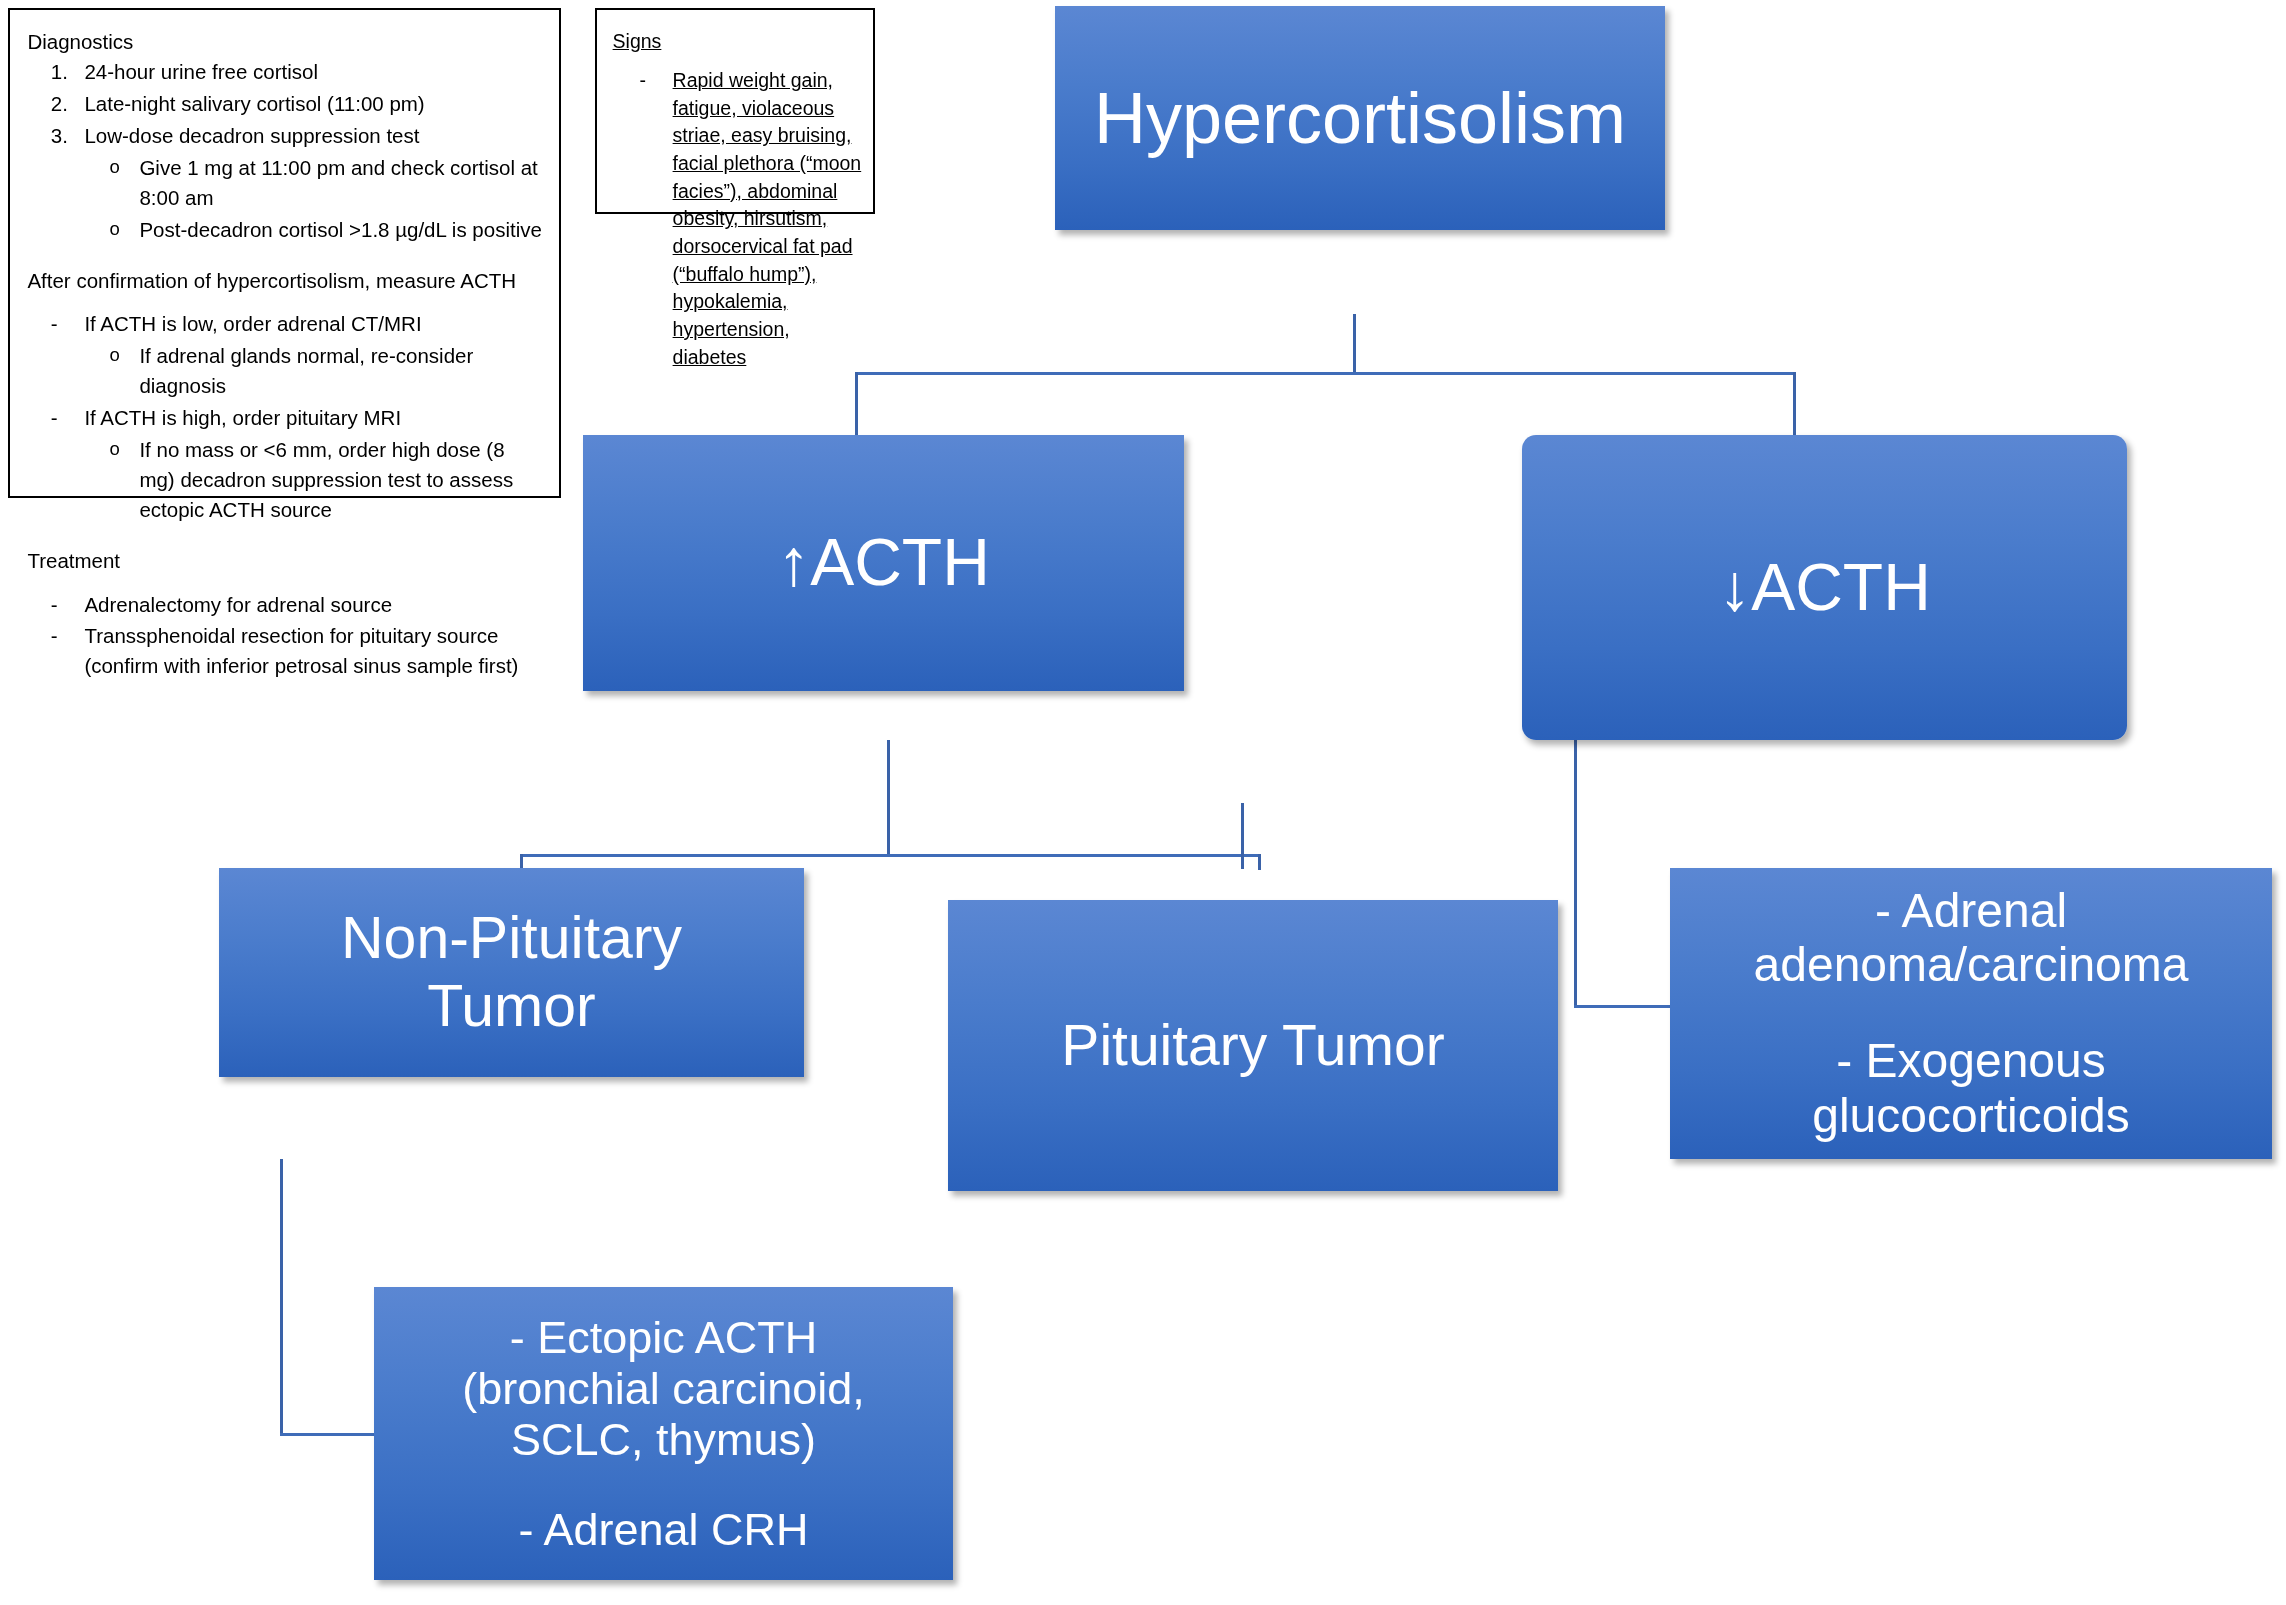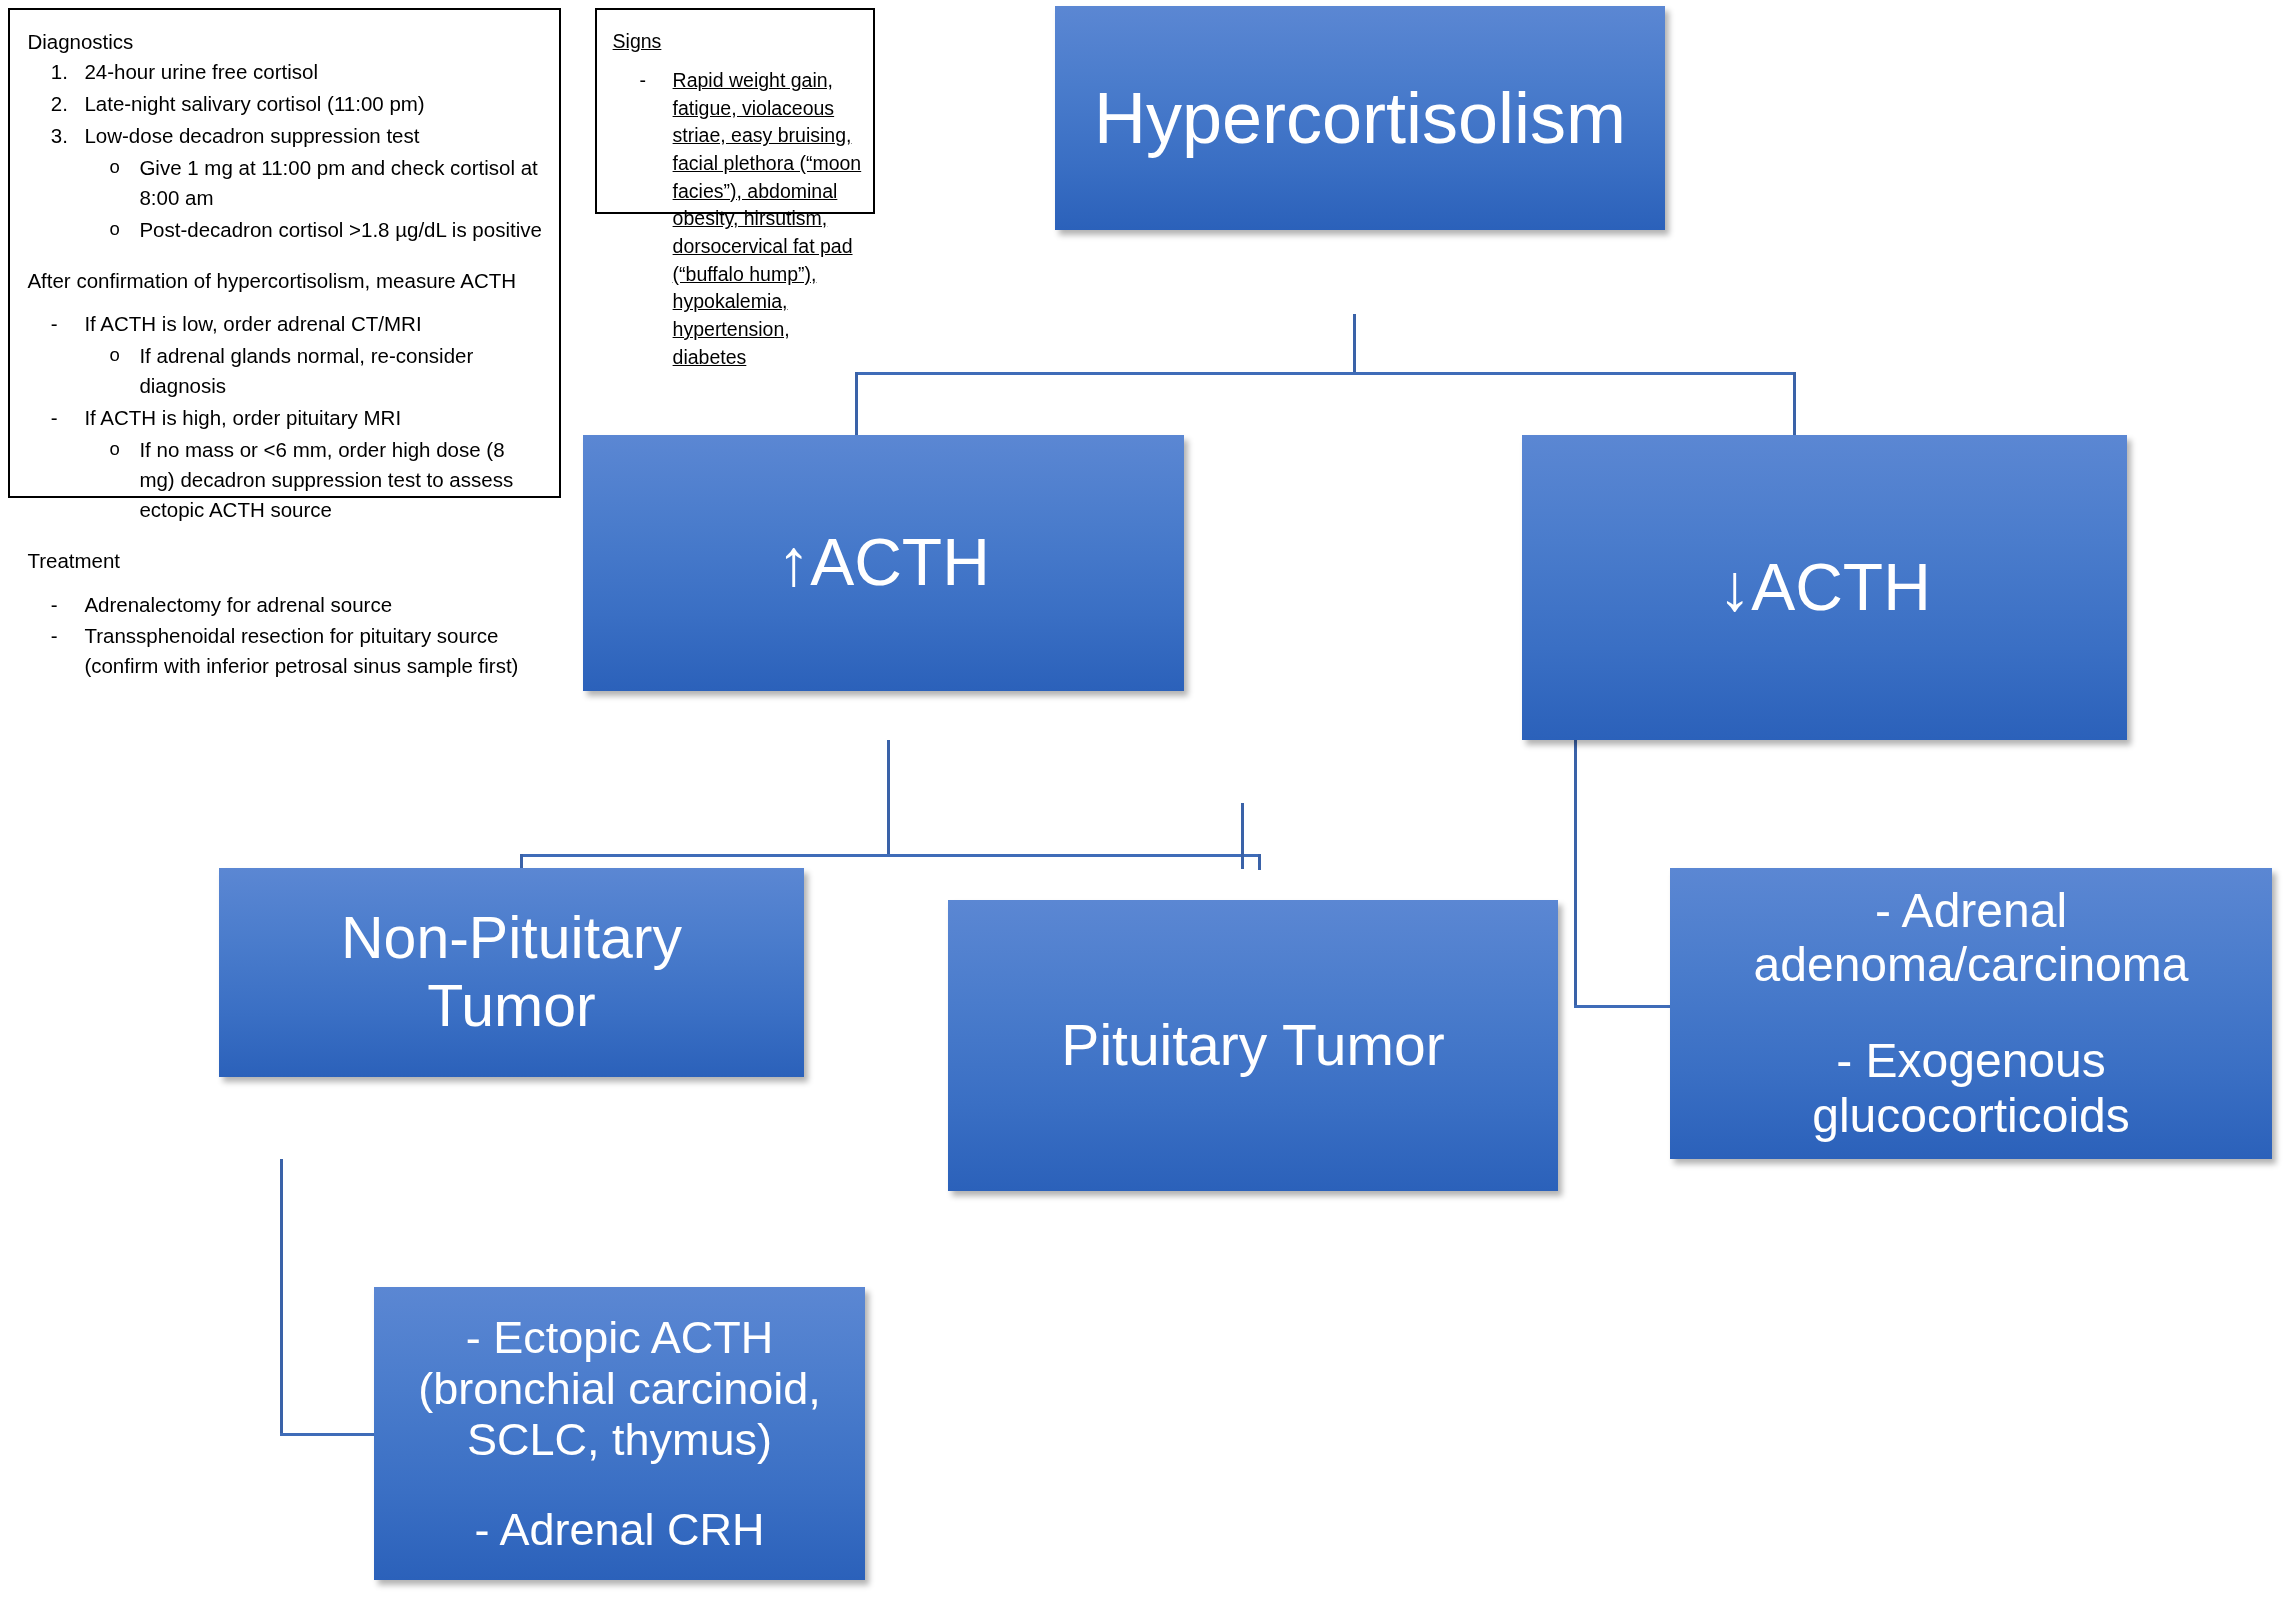--- a/index.html
+++ b/index.html
@@ -106,36 +106,37 @@
     left: 1055px; top: 5.9px; width: 610px; height: 224px;
     font-size: 72px;
   }
   #node-acth-high {
     left: 583px; top: 435px; width: 601px; height: 256px;
     font-size: 66px;
   }
   #node-acth-low {
     left: 1522px; top: 435px; width: 605px; height: 305px;
     font-size: 66px;
+    border-radius: 14px;
   }
   #node-nonpituitary {
     left: 219px; top: 868px; width: 585px; height: 209px;
     font-size: 59px;
   }
   #node-pituitary {
     left: 948px; top: 868px; width: 610px; height: 291px;
     font-size: 57px;
     margin-top: 32px;
   }
   #node-adrenal {
     left: 1670px; top: 868px; width: 602px; height: 291px;
     font-size: 48px;
   }
   #node-ectopic {
-    left: 374px; top: 1287px; width: 491px; height: 293px;
+    left: 374px; top: 1287px; width: 579px; height: 293px;
     font-size: 45px;
     text-align: center;
   }
 
   
   .conn {
     position: absolute;
     background: #3A62A8;
   }
   .conn.v { width: 2.9px; }

